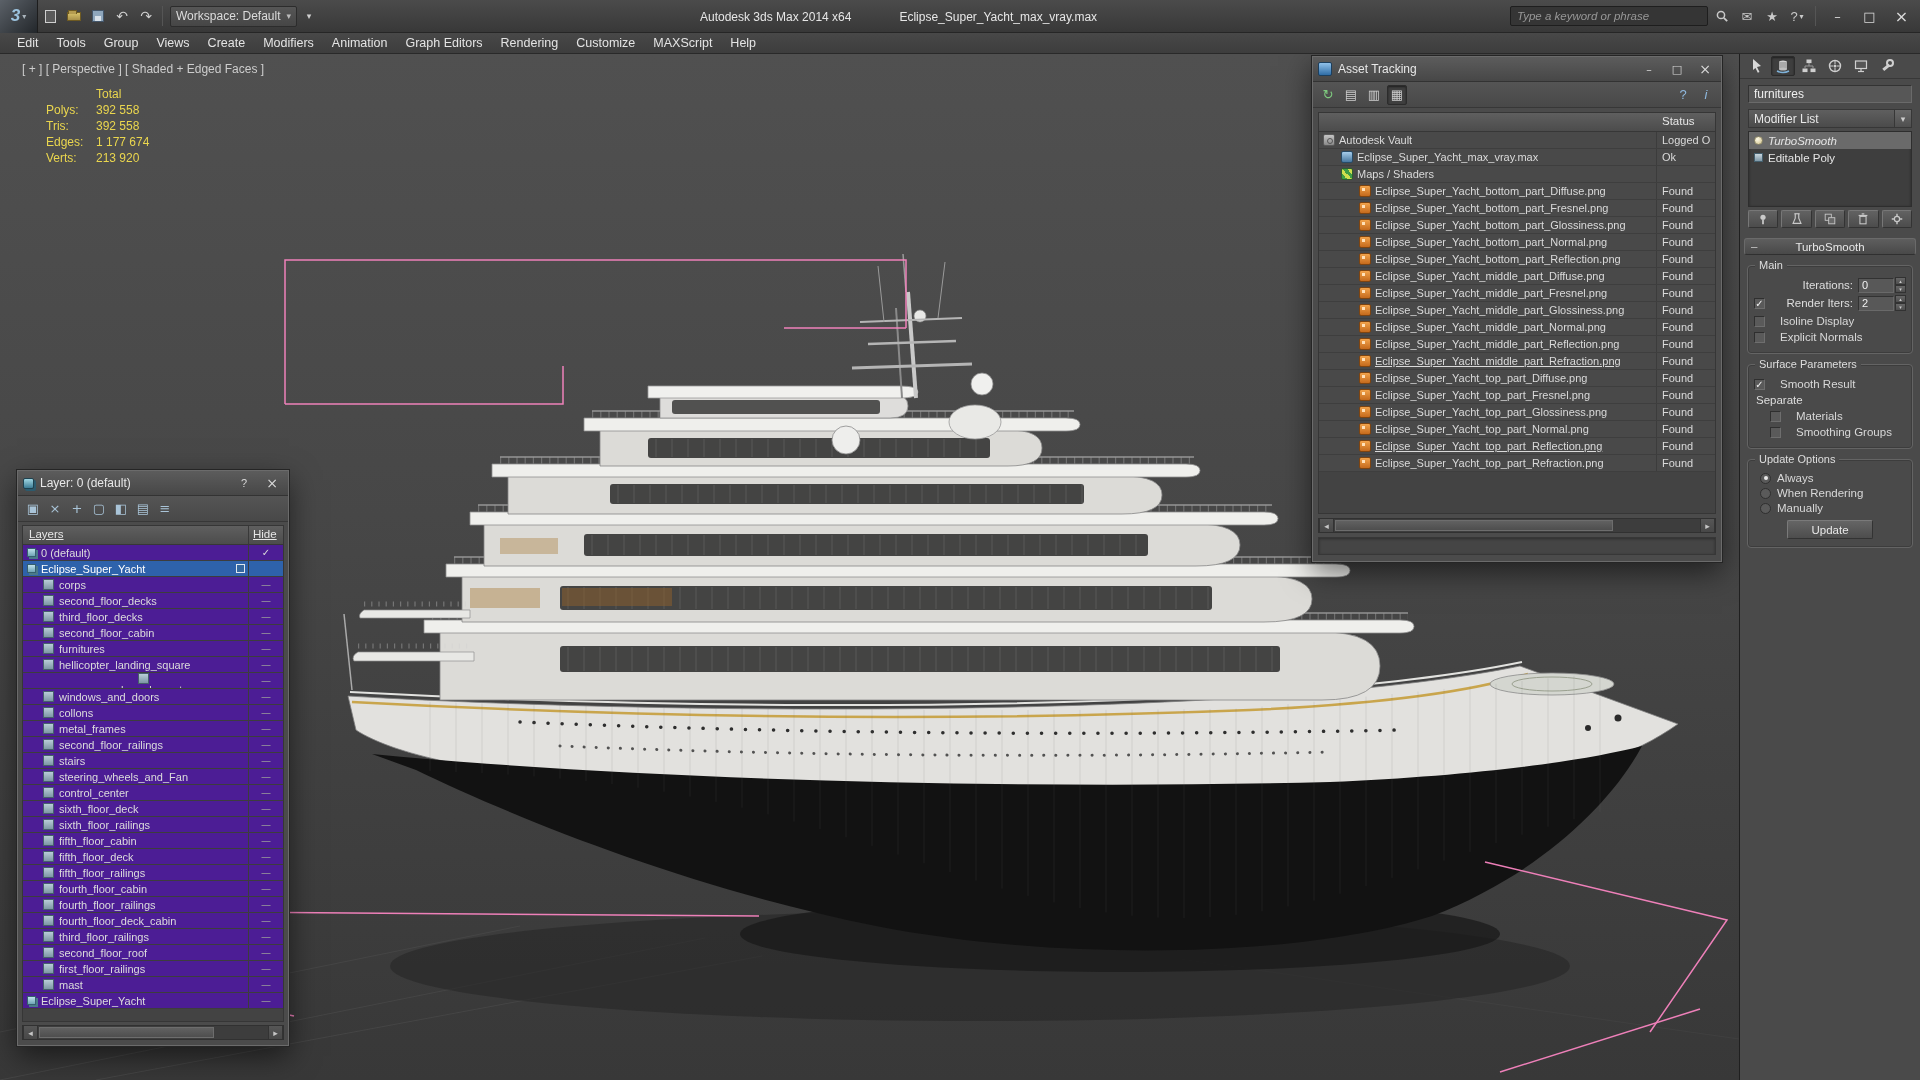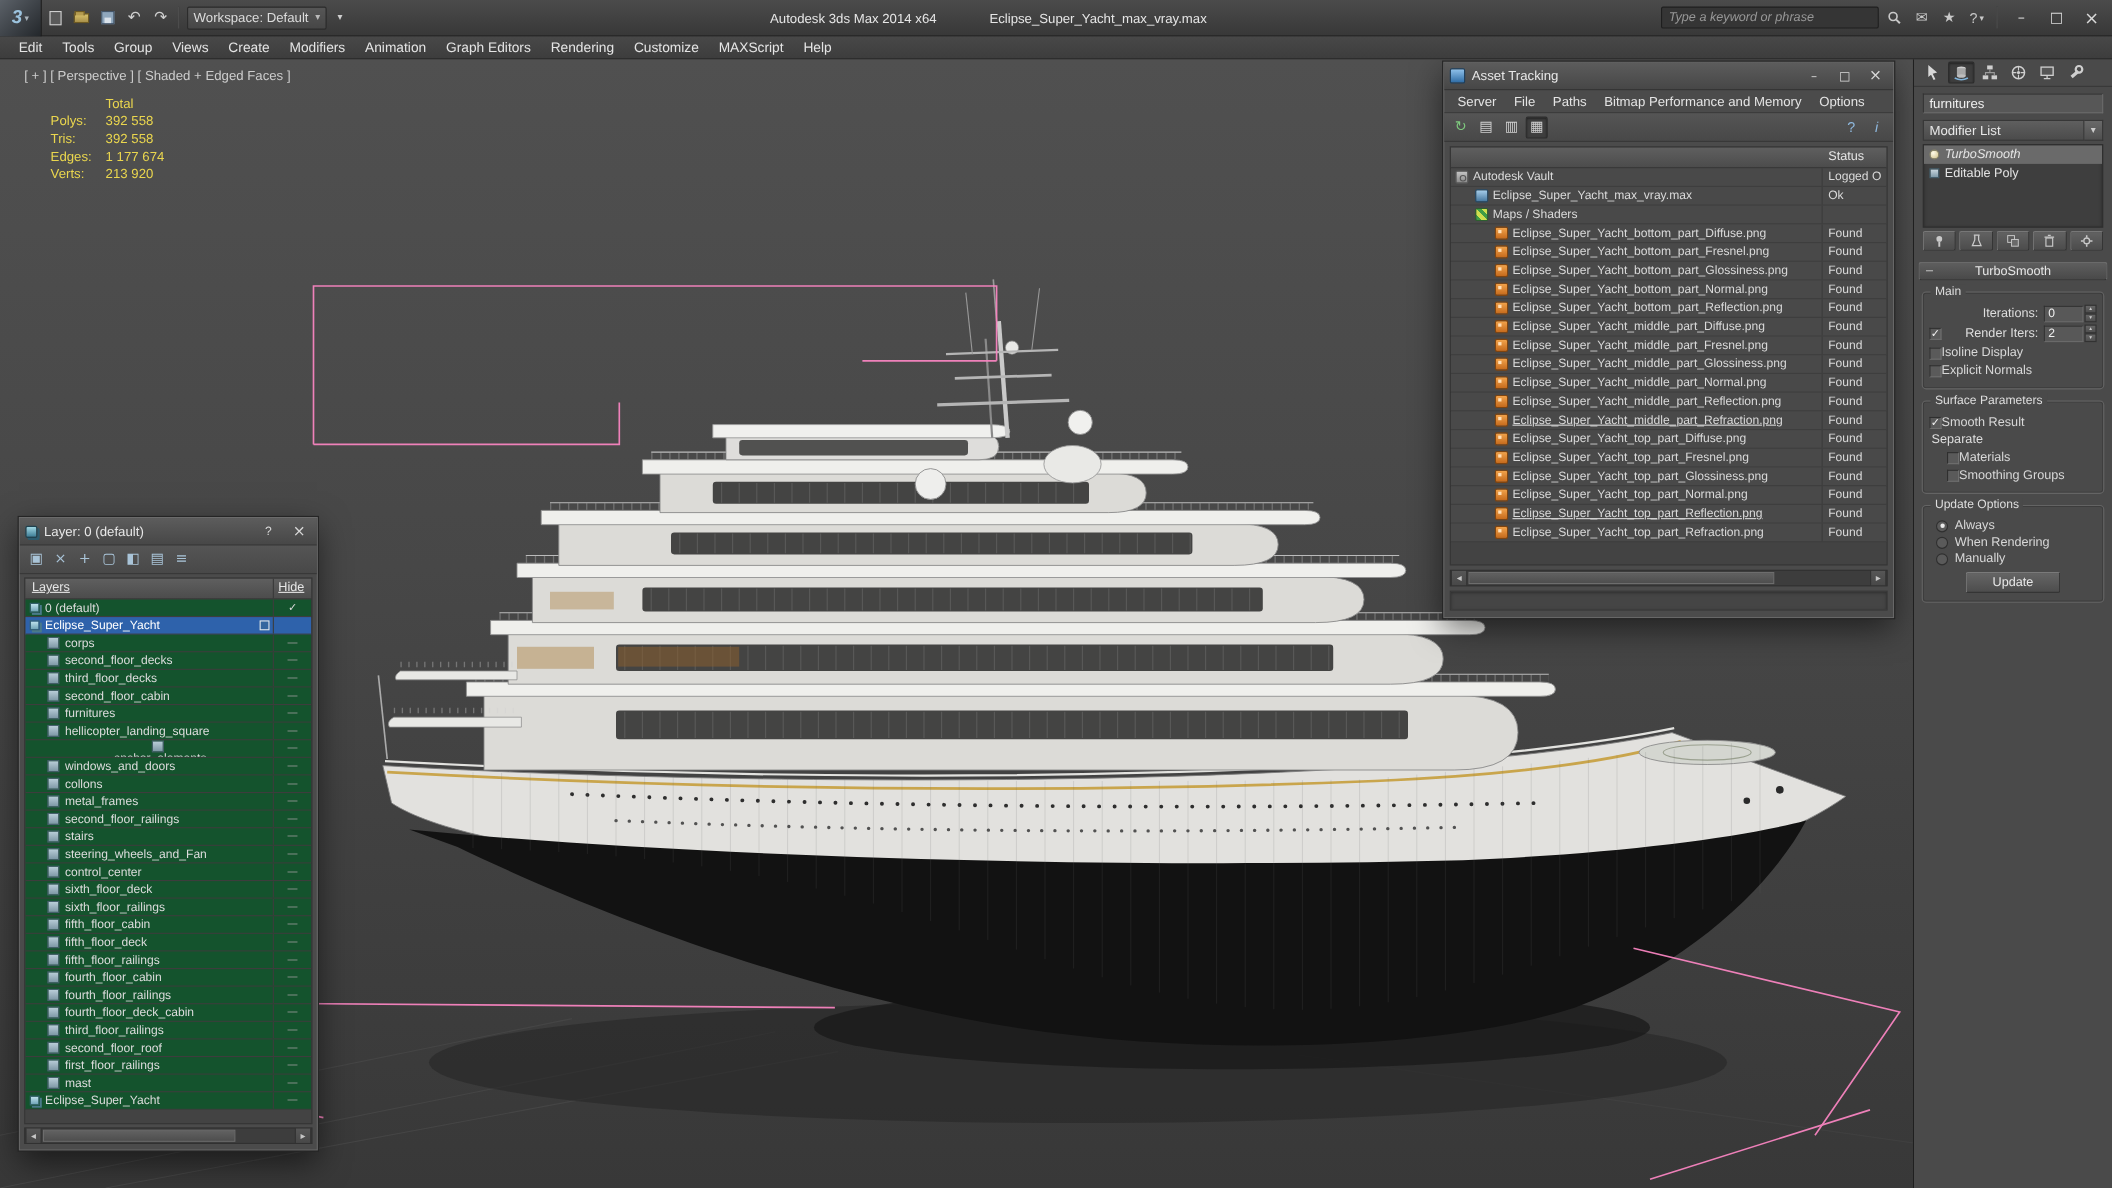--- a/index.html
+++ b/index.html
@@ -105,21 +105,21 @@
   #layer-window { left:17px; top:416px; width:272px; height:576px; }
   #lr-toolbar { height:26px; display:flex; align-items:center; gap:2px; padding:0 5px;
     background:linear-gradient(#555,#484848); border-bottom:1px solid #373737; flex:none; }
   #lr-toolbar .tool-btn { color:#a9c4d8; }
   #lr-body { margin:3px 4px 0 4px; border:1px solid #363636; background:#434343; flex:1; overflow:hidden;
     display:flex; flex-direction:column; }
   #lr-header { display:flex; height:19px; flex:none; background:linear-gradient(#5f5f5f,#4c4c4c);
     border-bottom:1px solid #373737; font-size:11.5px; color:#e6e6e6;text-decoration:underline; }
   #lr-header .hcol-layers { flex:1; padding:2px 0 0 6px; border-right:1px solid #393939; }
   #lr-header .hcol-hide { width:34px; padding:2px 0 0 4px; }
-  .lr-row { display:flex; height:16px; align-items:center; background:#14532d; border-bottom:1px solid #3d3d3d;
+  .lr-row { display:flex; height:16px; align-items:center; background:#4c1d95; border-bottom:1px solid #3d3d3d;
     font-size:11px; color:#dcdcdc; white-space:nowrap; }
   .lr-name { flex:1; display:flex; align-items:center; overflow:hidden; height:100%; border-right:1px solid #3c3c3c; position:relative; }
   .lr-hide { width:34px; text-align:center; color:#9c9c9c; font-size:10px; }
   .lr-row.selected { background:#2e62ab; }
   .lr-row.selected .lr-name { color:#fff; }
   .licon { width:11px; height:11px; margin-right:5px; flex:none; }
   .icon-layers { background:linear-gradient(#bfe2ec,#6fa3b6); border:1px solid #35606f; box-shadow:2px 2px 0 #4a7a8a; width:9px; height:9px; }
   .icon-layer { background:linear-gradient(#b9cdd8,#7d97a5); border:1px solid #46606c; }
   .sel-box { position:absolute; right:3px; top:3px; width:9px; height:9px; border:1px solid #dfe7ee; background:#35679f; }
 
@@ -155,21 +155,21 @@
   .group { position:relative; border:1px solid #646464; box-shadow:inset 0 0 0 1px #3d3d3d; border-radius:4px;
     margin:10px 3px 0 3px; padding:9px 6px 6px 6px; }
   .group-label { position:absolute; top:-7px; left:7px; background:#4a4a4a; padding:0 4px; font-size:11px; color:#dedede; }
   .param-row { display:flex; align-items:center; margin:2px 0; }
   .param-label { flex:1; text-align:right; padding-right:5px; color:#dedede; }
   .spin-box { width:36px; height:15px; background:#585858; border:1px solid #323232; border-bottom-color:#696969;
     border-right-color:#696969; color:#f0f0f0; font-size:11px; padding:0 3px; }
   .spinner { display:flex; flex-direction:column; width:11px; margin-left:1px; }
   .spin-up,.spin-down { height:8px; background:linear-gradient(#676767,#4e4e4e); border:1px solid #323232;
     font-size:5px; line-height:6px; color:#ccc; text-align:center; }
-  .check-row { display:flex; align-items:center; gap:0; margin:4px 0; }
+  .check-row { display:flex; align-items:center; gap:15px; margin:4px 0; }
   .checkbox { width:11px; height:11px; background:#5a5a5a; border:1px solid #2f2f2f; border-bottom-color:#6e6e6e;
     border-right-color:#6e6e6e; color:#f2f2f2; font-size:10px; line-height:9px; text-align:center; flex:none; }
   .radio-row { display:flex; align-items:center; gap:6px; margin:3px 0 3px 6px; }
   .radio { width:11px; height:11px; border-radius:50%; background:#5a5a5a; border:1px solid #2f2f2f; position:relative; flex:none; }
   .radio.selected::after { content:""; position:absolute; left:2.5px; top:2.5px; width:4px; height:4px; border-radius:50%; background:#e9e9e9; }
   .indent1 { margin-left:16px; }
   #update-btn { width:86px; height:19px; margin:6px auto 2px auto; background:linear-gradient(#656565,#4d4d4d);
     border:1px solid #333; border-top-color:#7a7a7a; border-left-color:#7a7a7a; border-radius:2px;
     color:#e8e8e8; font-size:11.5px; display:flex; align-items:center; justify-content:center; }
   .sep-label { margin:3px 0 0 2px; color:#dedede; }
@@ -614,27 +614,20 @@
 
     <div id="asset-window" class="float-win">
       <div class="win-titlebar">
         <span class="win-icon" id="asset-win-icon"></span>
         <span class="win-title">Asset Tracking</span>
         <span style="flex:1"></span>
         <span class="win-btn g">–</span>
         <span class="win-btn g">□</span>
         <span class="win-btn g" style="font-size:14px;">×</span>
       </div>
-      <div id="at-menus">
-          <div class="menu-item">Server</div>
-          <div class="menu-item">File</div>
-          <div class="menu-item">Paths</div>
-          <div class="menu-item">Bitmap Performance and Memory</div>
-          <div class="menu-item">Options</div>
-        </div>
       <div id="at-toolbar">
         <span class="tool-btn g" style="color:#7ec97e;">↻</span>
         <span class="tool-btn g">▤</span>
         <span class="tool-btn g">▥</span>
         <span class="tool-btn g active">▦</span>
         <span class="tool-spacer"></span>
         <span class="tool-btn" style="color:#8fb9df;">?</span>
         <span class="tool-btn" style="color:#8fb9df;font-style:italic;">i</span>
       </div>
       <div id="at-body">

